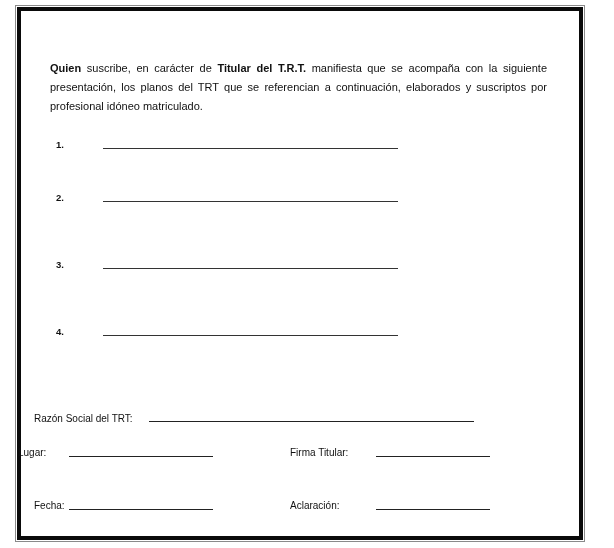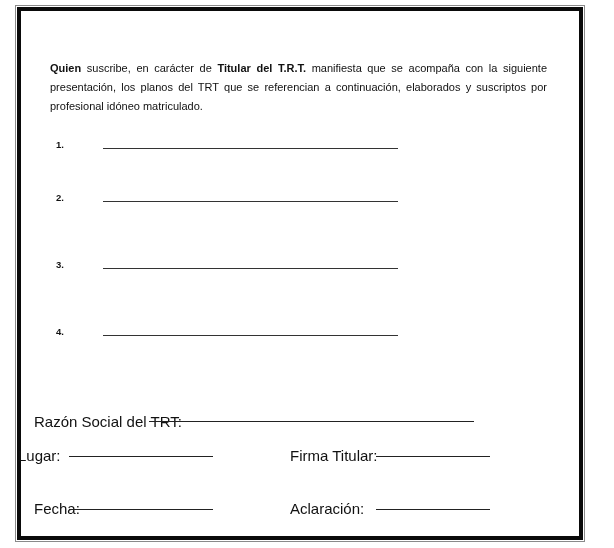--- a/index.html
+++ b/index.html
@@ -61,21 +61,21 @@
     .item-line {
       position: absolute;
       left: 47px;
       top: 9px;
       width: 295px;
       height: 0;
       border-top: 1.5px solid #333;
     }
     .field-label {
       position: absolute;
-      font-size: 15px;
+      font-size: 10px;
       white-space: nowrap;
     }
     .field-line {
       position: absolute;
       height: 0;
       border-top: 1px solid #222;
     }
   </style>
 </head>
 <body>

